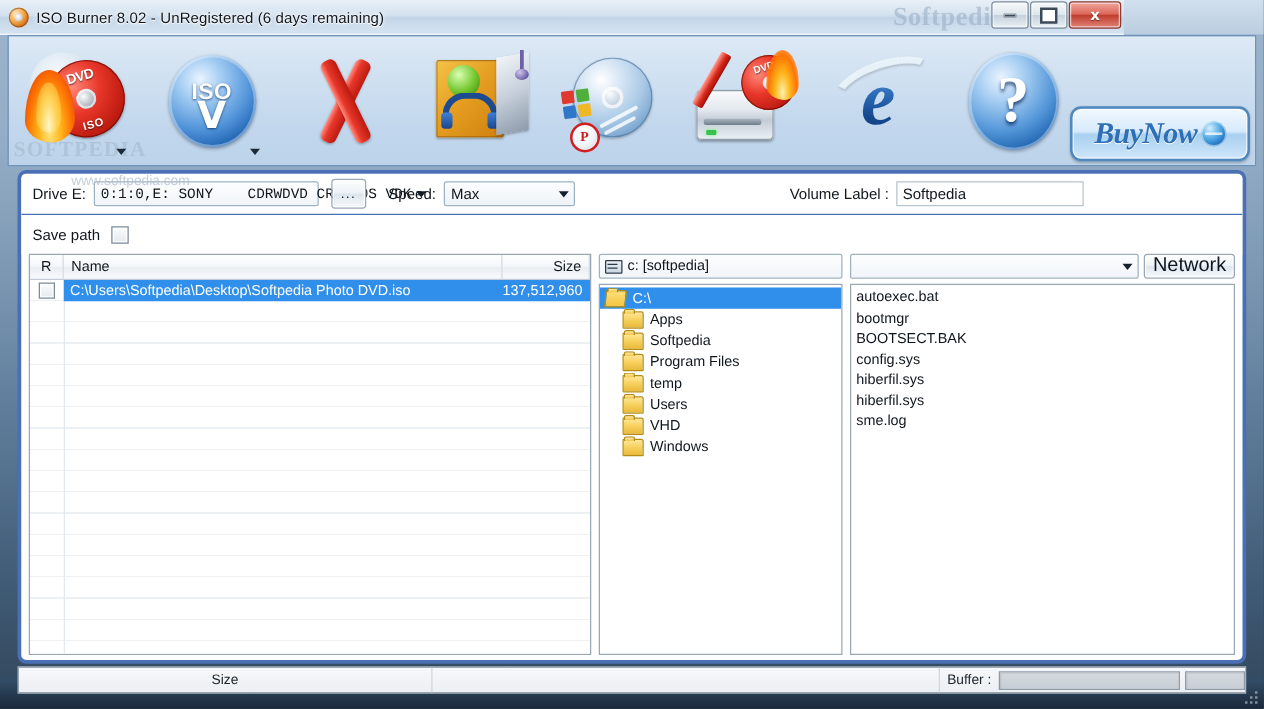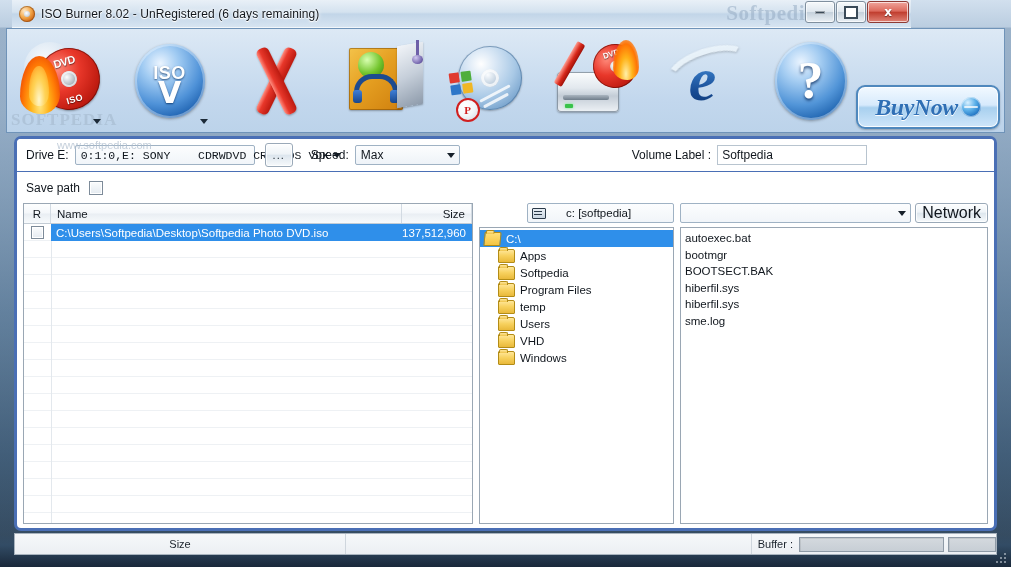--- a/index.html
+++ b/index.html
@@ -19,21 +19,21 @@
     position:absolute;left:0;top:0;width:1011px;height:567px;
     background:
       linear-gradient(to bottom,
         rgba(210,224,238,.95) 0px, rgba(186,205,224,.95) 27px,
         rgba(120,150,180,.55) 28px, rgba(90,120,150,.35) 535px,
         rgba(60,90,120,.65) 545px, rgba(25,40,58,.9) 567px);
     pointer-events:none;
   }
   
   .titlebar{
-    position:absolute;left:12px;top:0;width:899px;height:27px;
+    position:absolute;left:0;top:0;width:899px;height:27px;
     background:linear-gradient(to bottom,#e9f0f7 0%,#d4e2ef 45%,#c2d5e8 52%,#d6e4f1 100%);
     border-bottom:1px solid rgba(255,255,255,.45);
     display:flex;align-items:center;
     overflow:hidden;
   }
   .tb-icon{
     width:16px;height:16px;margin-left:7px;margin-right:6px;flex:0 0 auto;
     border-radius:50%;
     background:
       radial-gradient(circle at 35% 32%, #ffe9c8 0%, #f3a94c 42%, #d6711d 70%, #a8500f 100%);
@@ -442,21 +442,21 @@
     padding:0 6px 0 0;height:17px;display:flex;align-items:center;justify-content:flex-end;
   }
 
   
   .tree{
     width:195px;box-sizing:border-box;display:flex;flex-direction:column;gap:4px;
   }
   .drive-combo{
     height:20px;box-sizing:border-box;border:1px solid #9fb2c4;border-radius:2px;
     background:linear-gradient(to bottom,#fcfdfe,#f1f5f9);
-    display:flex;align-items:center;padding:0 4px 0 4px;gap:20px;cursor:pointer;margin-left:48px;
+    display:flex;align-items:center;padding:0 4px 0 4px;gap:4px;cursor:pointer;
   }
   .drive-combo .txt{font-size:11.5px;color:#10161d;flex:1;}
   .drv-icon{
     width:14px;height:11px;flex:0 0 auto;box-sizing:border-box;
     border:1px solid #2b3a49;border-radius:1px;
     background:linear-gradient(to bottom,#e8eef4 0%,#cbd7e2 100%);
     position:relative;
   }
   .drv-icon:before{
     content:"";position:absolute;left:1px;top:2px;width:8px;height:1px;background:#2b3a49;
@@ -741,20 +741,21 @@
           <div class="files-combo">
             <span style="flex:1"></span>
             <span class="caret-dn"></span>
           </div>
           <div class="net-btn">Network</div>
         </div>
         <div class="files-box">
           <div class="fitem">autoexec.bat</div>
           <div class="fitem">bootmgr</div>
           <div class="fitem">BOOTSECT.BAK</div>
+          <div class="fitem">config.sys</div>
           <div class="fitem">hiberfil.sys</div>
           <div class="fitem">hiberfil.sys</div>
           <div class="fitem">sme.log</div>
         </div>
       </div>
 
     </div>
   </div>
 
   <div class="statusbar">

